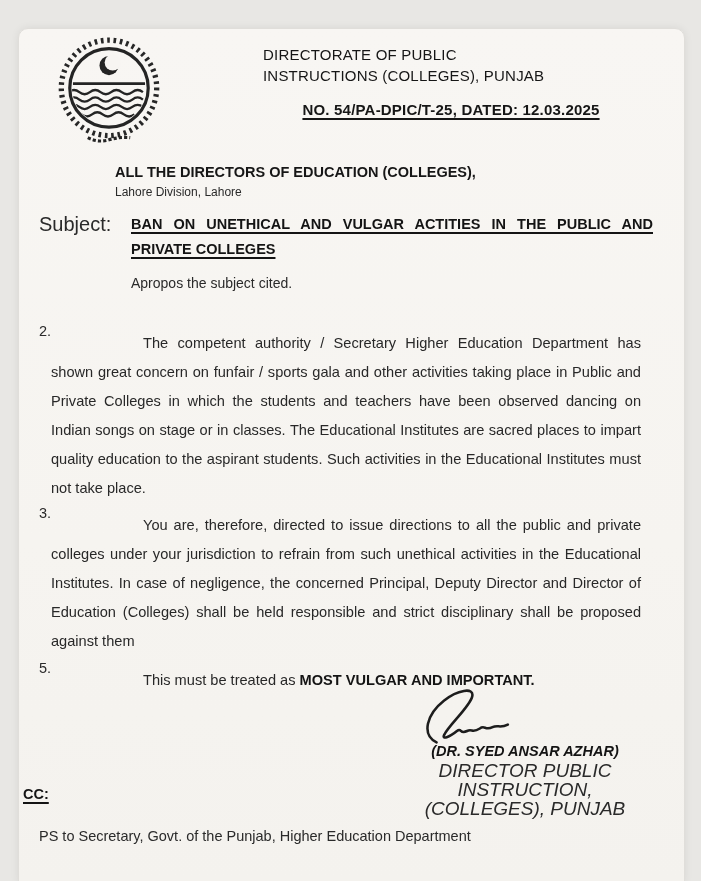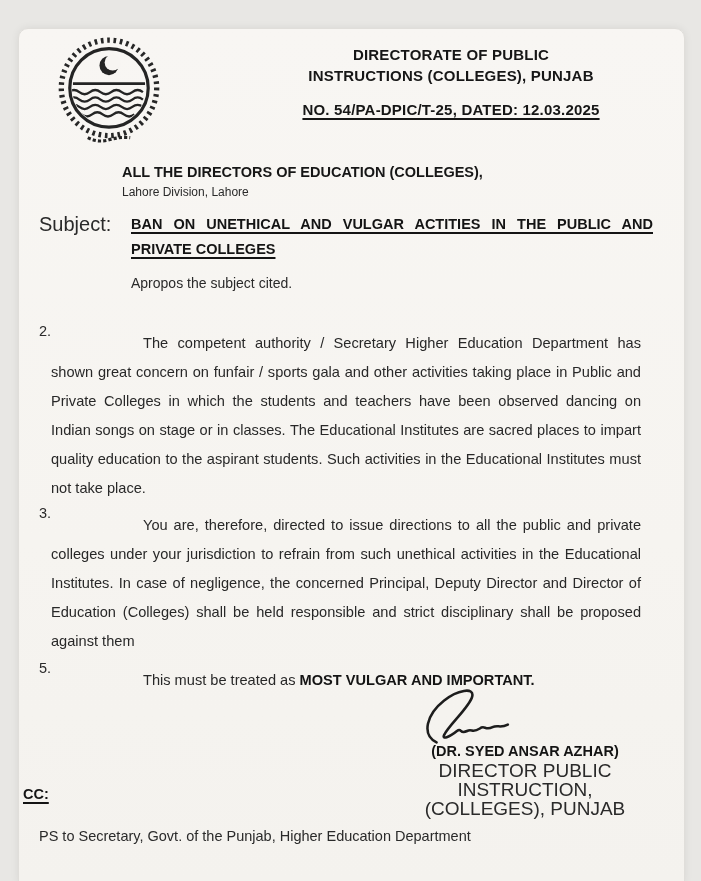--- a/index.html
+++ b/index.html
@@ -14,48 +14,48 @@
   .page{
     position:absolute;left:18px;top:28px;width:665px;height:853px;
     background:linear-gradient(180deg,#f8f6f3 0%,#f6f4f0 60%,#f4f2ee 100%);
     border:1px solid #e0deda;
     border-radius:10px 10px 0 0;
     box-shadow:0 0 8px rgba(0,0,0,0.07);
   }
   .abs{position:absolute;}
   
   .emblem{left:34px;top:8px;width:112px;height:106px;}
-  .org-block{left:244px;top:15px;width:376px;text-align:center;
-    font-weight:bold;font-size:15px;line-height:21px;color:#161616;letter-spacing:.2px;}
+  .org-block{left:244px;top:15px;width:376px;
+    font-weight:normal;font-size:15px;line-height:21px;color:#161616;letter-spacing:.2px;}
   .ref-line{left:244px;top:72px;width:376px;text-align:center;
     font-weight:bold;font-size:15px;color:#161616;text-decoration:underline;
     text-underline-offset:3px;text-decoration-thickness:2px;letter-spacing:.2px;}
   
-  .addressee{left:103px;top:133px;width:480px;}
+  .addressee{left:96px;top:133px;width:480px;}
   .addressee .l1{font-weight:bold;font-size:14.5px;color:#161616;line-height:20px;}
   .addressee .l2{font-size:12px;line-height:20px;}
   
   .subject-label{left:20px;top:184px;font-size:20px;}
   .subject-text{left:112px;top:183px;width:522px;
     font-weight:bold;font-size:14.5px;line-height:25px;color:#141414;
     text-decoration:underline;text-underline-offset:3px;text-decoration-thickness:2px;
     text-align:justify;}
   .apropos{left:112px;top:246px;font-size:14px;}
   
   .para{left:20px;width:614px;}
   .para .num{position:absolute;left:0;top:0;font-size:14.5px;line-height:29px;}
   .para p{margin:12px;font-size:14.6px;line-height:29px;text-align:justify;text-indent:92px;color:#282828;}
   .p2{top:288px;}
   .p3{top:470px;}
   .item5{top:625px;}
   .item5 p{text-align:left;text-indent:92px;}
   .item5 strong{color:#141414;}
   
   .sig-scribble{left:398px;top:660px;width:118px;height:56px;}
-  .sig-text{left:356px;top:712px;width:300px;text-align:center;}
+  .sig-text{left:356px;top:712px;width:300px;text-align:center;font-style:italic;}
   .sig-text .name{font-weight:bold;font-size:14.5px;color:#141414;line-height:20px;}
   .sig-text .t1,.sig-text .t2{font-size:19px;line-height:19px;}
   
   .cc{left:4px;top:757px;font-weight:bold;font-size:14.5px;color:#141414;
     text-decoration:underline;text-underline-offset:3px;text-decoration-thickness:2px;}
   .ps-line{left:20px;top:799px;font-size:14.5px;}
 </style>
 </head>
 <body>
 

